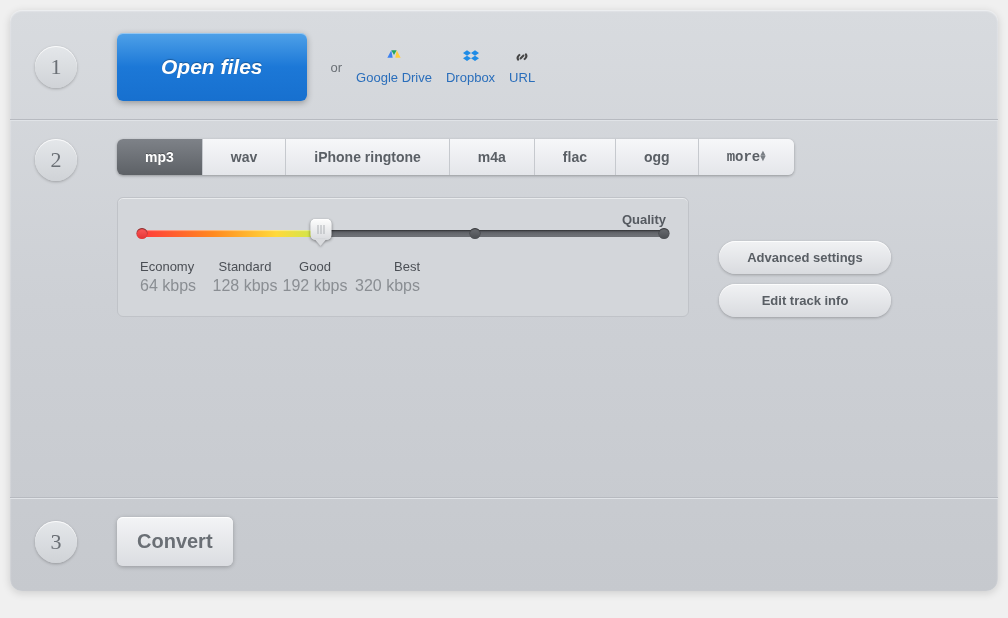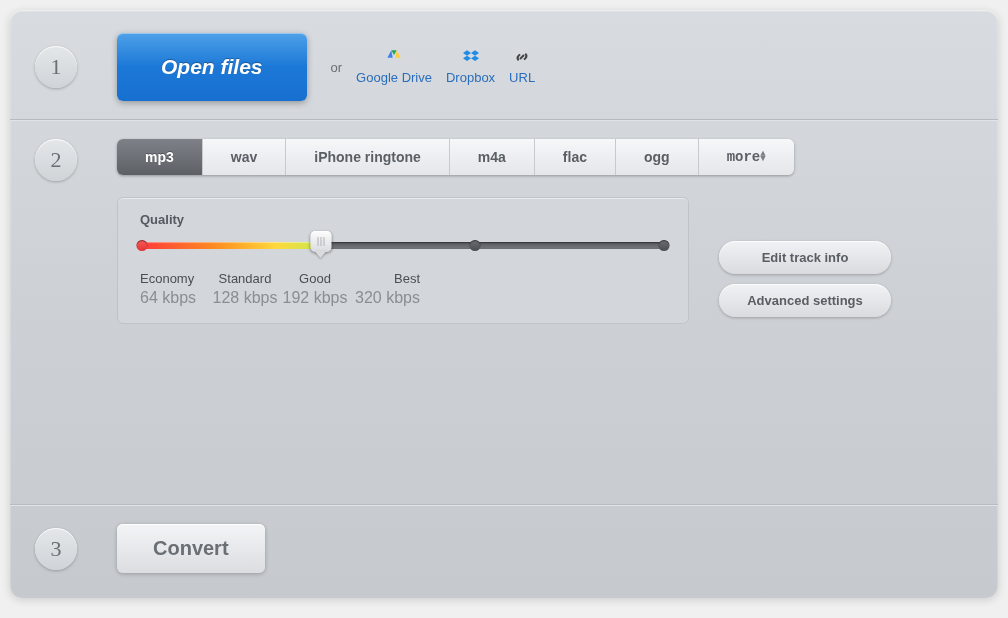--- a/index.html
+++ b/index.html
@@ -107,25 +107,24 @@
   .quality-panel {
     margin-top: 22px;
     background: #d3d6da;
     border: 1px solid #c0c3c8;
     border-radius: 6px;
     width: 572px;
     padding: 14px 22px 16px 22px;
     box-shadow: inset 0 1px 0 rgba(255,255,255,0.5);
   }
   .quality-title {
-    text-align: left;
+    text-align: right;
     font-size: 13px;
     font-weight: bold;
     color: #555a60;
-    margin-bottom: 12px;
   }
   .slider {
     position: relative;
     height: 14px;
     margin: 0 2px;
   }
   .track-bg {
     position: absolute; top: 3px; left: 0; right: 0; height: 7px;
     border-radius: 4px;
     background: linear-gradient(180deg, #5a5d62 0%, #72757a 100%);
@@ -194,21 +193,21 @@
     font-weight: bold;
     color: #595e64;
     box-shadow: inset 0 1px 0 rgba(255,255,255,0.8), 0 1px 3px rgba(0,0,0,0.25);
     cursor: pointer;
     min-width: 172px;
   }
   .convert-btn {
     border: none;
     background: linear-gradient(180deg, #f3f4f6 0%, #dbdde1 100%);
     border-radius: 6px;
-    padding: 13px 36px;
+    padding: 13px 20px;
     font-size: 20px;
     font-weight: bold;
     color: #6a6f75;
     box-shadow: inset 0 1px 0 rgba(255,255,255,0.9), 0 1px 4px rgba(0,0,0,0.25);
     cursor: pointer;
   }
 </style>
 </head>
 <body>
 
@@ -302,22 +301,22 @@
               <span class="q-sub">192 kbps</span>
             </div>
             <div class="q-label">
               <span>Best</span>
               <span class="q-sub">320 kbps</span>
             </div>
           </div>
         </div>
 
         <div class="right-col">
+          <button class="pill-btn">Advanced settings</button>
           <button class="pill-btn">Edit track info</button>
-          <button class="pill-btn">Advanced settings</button>
         </div>
       </div>
 
       <div style="height:180px;"></div>
     </div>
   </div>
 
   <div class="divider"></div>
 
   <div class="row row3">

